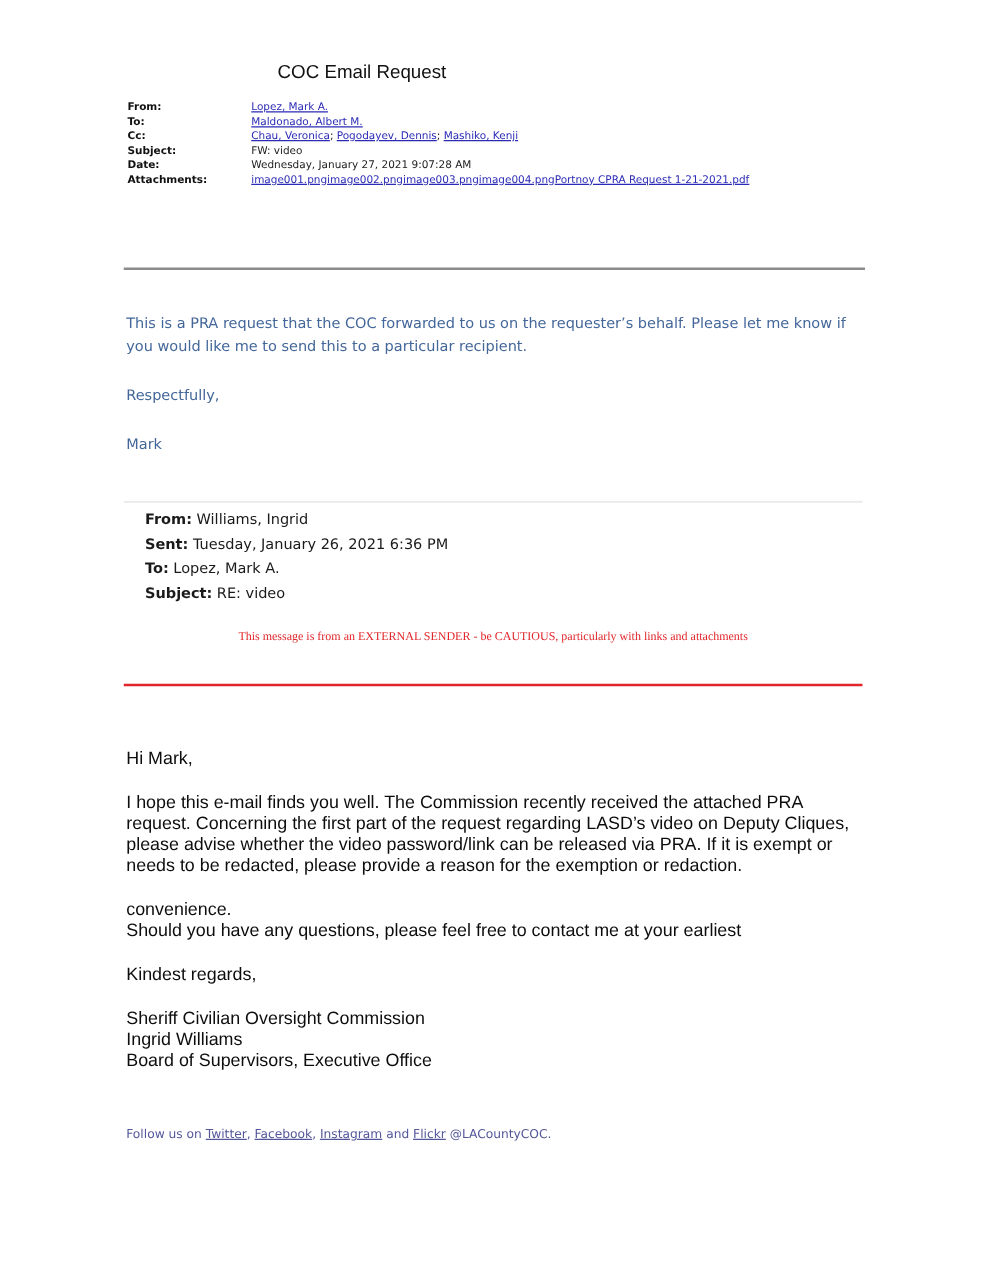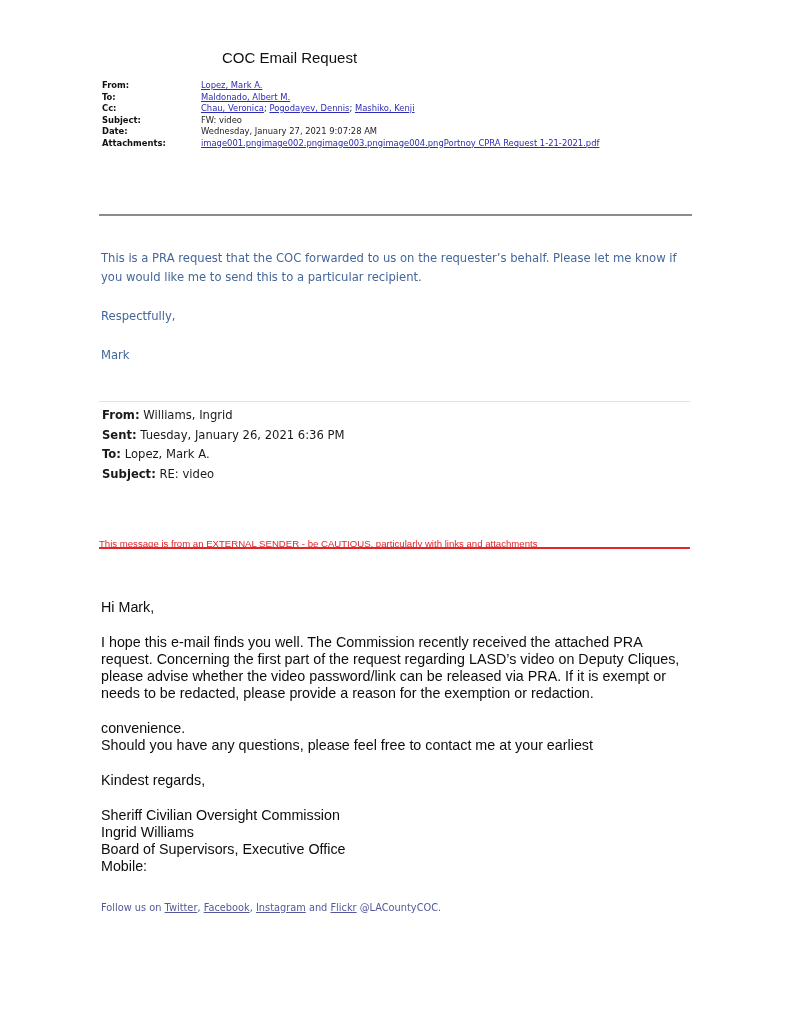--- a/index.html
+++ b/index.html
@@ -68,36 +68,36 @@
       position: absolute;
       left: 99px;
       top: 401px;
       width: 591px;
       height: 1px;
       background: #e2e2e2;
     }
 
     .orig-hdr {
       position: absolute;
-      left: 102px;
+      left: 116px;
       top: 406px;
       font-family: "DejaVu Sans", sans-serif;
       font-size: 11.6px;
       line-height: 19.7px;
       color: #1a1a1a;
     }
     .orig-hdr b { font-weight: bold; }
 
     .warn {
       position: absolute;
       left: 99px;
-      top: 538px;
+      top: 504px;
       width: 591px;
-      text-align: left;
-      font-family: Liberation Sans, sans-serif;
+      text-align: center;
+      font-family: Liberation Serif, serif;
       font-size: 9.6px;
       color: #e0262b;
       white-space: nowrap;
     }
     .rule-red {
       position: absolute;
       left: 99px;
       top: 547px;
       width: 591px;
       height: 2px;
@@ -203,20 +203,19 @@
     <p>needs to be redacted, please provide a reason for the exemption or redaction.</p>
     <div class="gap"></div>
     <p>convenience.</p>
     <p>Should you have any questions, please feel free to contact me at your earliest</p>
     <div class="gap"></div>
     <p>Kindest regards,</p>
     <div class="gap"></div>
     <p>Sheriff Civilian Oversight Commission</p>
     <p>Ingrid Williams</p>
     <p>Board of Supervisors, Executive Office</p>
-    <p>Mobile:</p>
   </div>
 
   <div class="footer">
     <span>Follow us on </span><a href="#">Twitter</a><span>, </span><a href="#">Facebook</a><span>, </span><a href="#">Instagram</a><span> and </span><a href="#">Flickr</a><span> @LACountyCOC.</span>
   </div>
 
 </div>
 
 </body></html>

